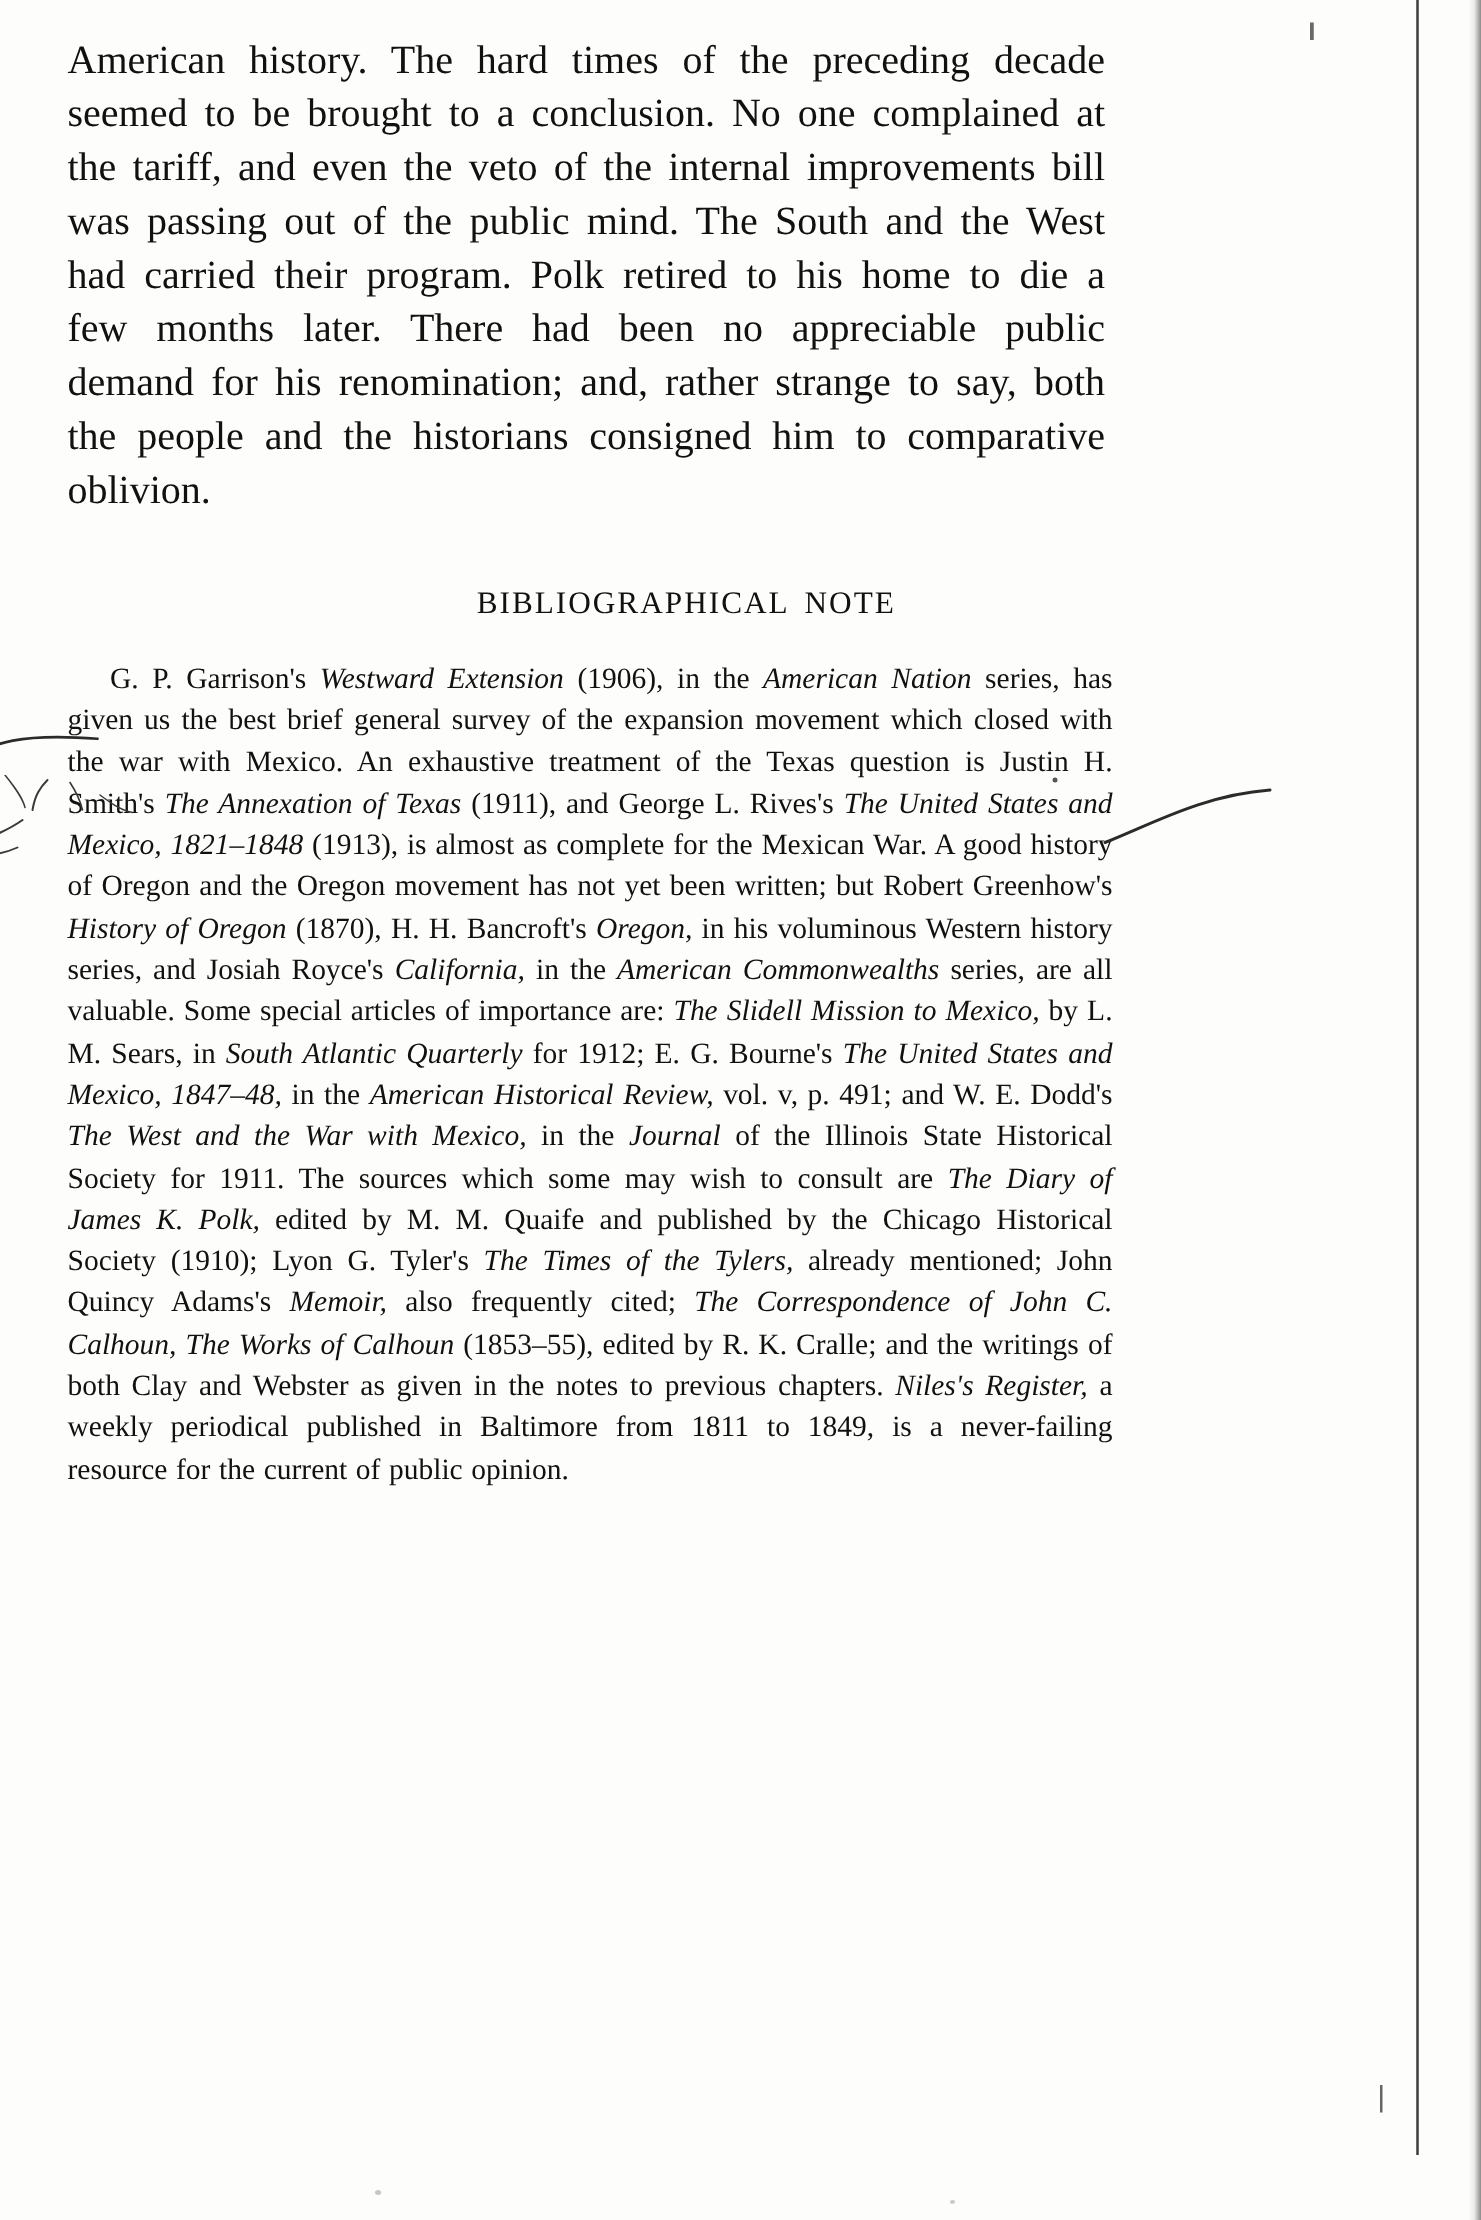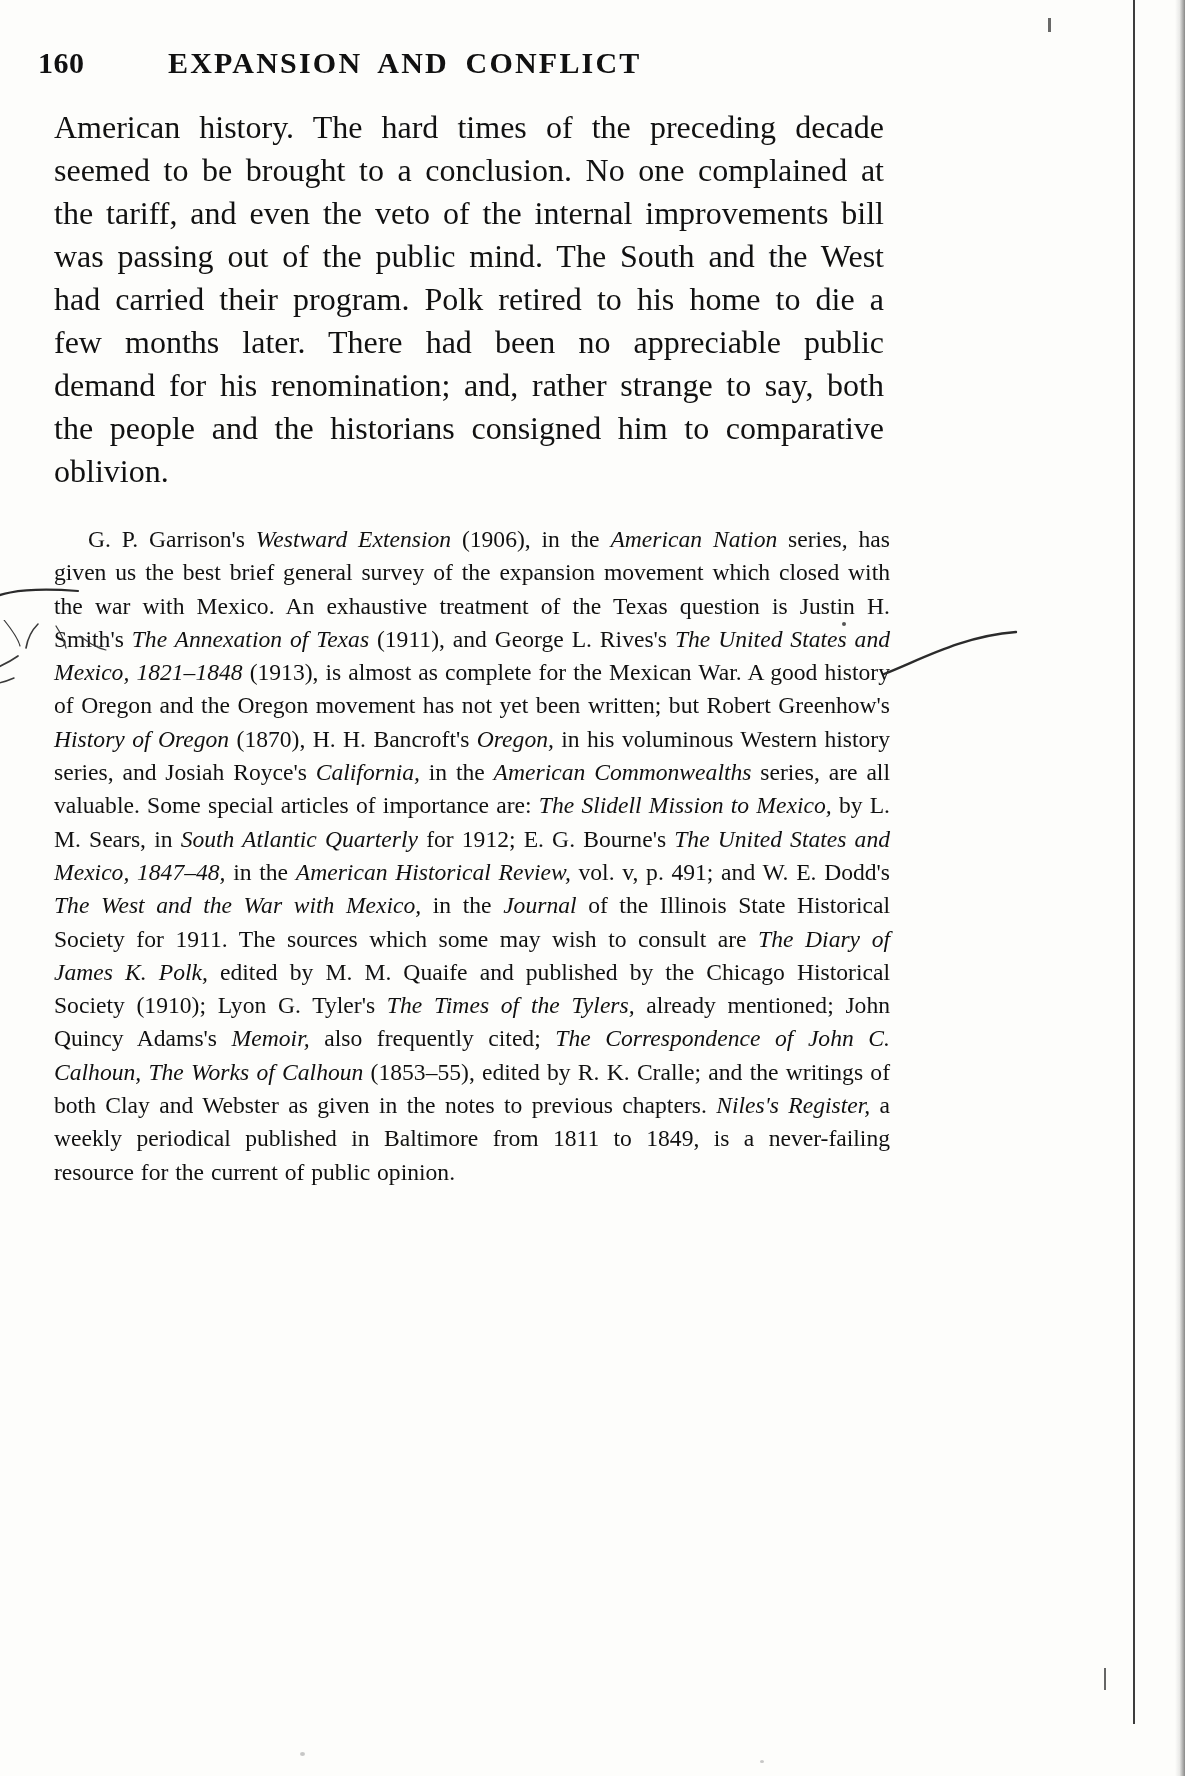--- a/index.html
+++ b/index.html
@@ -180,29 +180,26 @@
 
   <div class="mark-tick-top"></div>
   <div class="mark-tick-bottom"></div>
   <div class="mark-dot"></div>
 
   <span class="speck" style="left:300px; top:1752px; width:5px; height:4px;"></span>
   <span class="speck" style="left:760px; top:1760px; width:4px; height:3px;"></span>
 
   <div class="content">
 
-    <div class="running-head">
-      <div class="folio">160</div>
-      <div class="head-title">EXPANSION AND CONFLICT</div>
-    </div>
 
     <div class="body-block">
       <p class="body-para">American history. The hard times of the preceding decade seemed to be brought to a conclusion. No one complained at the tariff, and even the veto of the internal improvements bill was passing out of the public mind. The South and the West had carried their program. Polk retired to his home to die a few months later. There had been no appreciable public demand for his renomination; and, rather strange to say, both the people and the historians consigned him to comparative oblivion.</p>
     </div>
 
+    <div class="section-heading">BIBLIOGRAPHICAL NOTE</div>
 
     <div class="note-block">
       <p class="note-para">G. P. Garrison's <i>Westward Extension</i> (1906), in the <i>American Nation</i> series, has given us the best brief general survey of the expansion movement which closed with the war with Mexico. An exhaustive treatment of the Texas question is Justin H. Smith's <i>The Annexation of Texas</i> (1911), and George L. Rives's <i>The United States and Mexico, 1821–1848</i> (1913), is almost as complete for the Mexican War. A good history of Oregon and the Oregon movement has not yet been written; but Robert Greenhow's <i>History of Oregon</i> (1870), H. H. Bancroft's <i>Oregon,</i> in his voluminous Western history series, and Josiah Royce's <i>California,</i> in the <i>American Commonwealths</i> series, are all valuable. Some special articles of importance are: <i>The Slidell Mission to Mexico,</i> by L. M. Sears, in <i>South Atlantic Quarterly</i> for 1912; E. G. Bourne's <i>The United States and Mexico, 1847–48,</i> in the <i>American Historical Review,</i> vol. v, p. 491; and W. E. Dodd's <i>The West and the War with Mexico,</i> in the <i>Journal</i> of the Illinois State Historical Society for 1911. The sources which some may wish to consult are <i>The Diary of James K. Polk,</i> edited by M. M. Quaife and published by the Chicago Historical Society (1910); Lyon G. Tyler's <i>The Times of the Tylers,</i> already mentioned; John Quincy Adams's <i>Memoir,</i> also frequently cited; <i>The Correspondence of John C. Calhoun, The Works of Calhoun</i> (1853–55), edited by R. K. Cralle; and the writings of both Clay and Webster as given in the notes to previous chapters. <i>Niles's Register,</i> a weekly periodical published in Baltimore from 1811 to 1849, is a never-failing resource for the current of public opinion.</p>
     </div>
 
   </div>
 
   <svg class="mark mark-swoosh-left" viewBox="0 0 120 34">
     <path d="M2 30 C 22 6, 58 2, 112 6" fill="none" stroke="#2b2b2b" stroke-width="2.2" stroke-linecap="round"></path>
   </svg>

